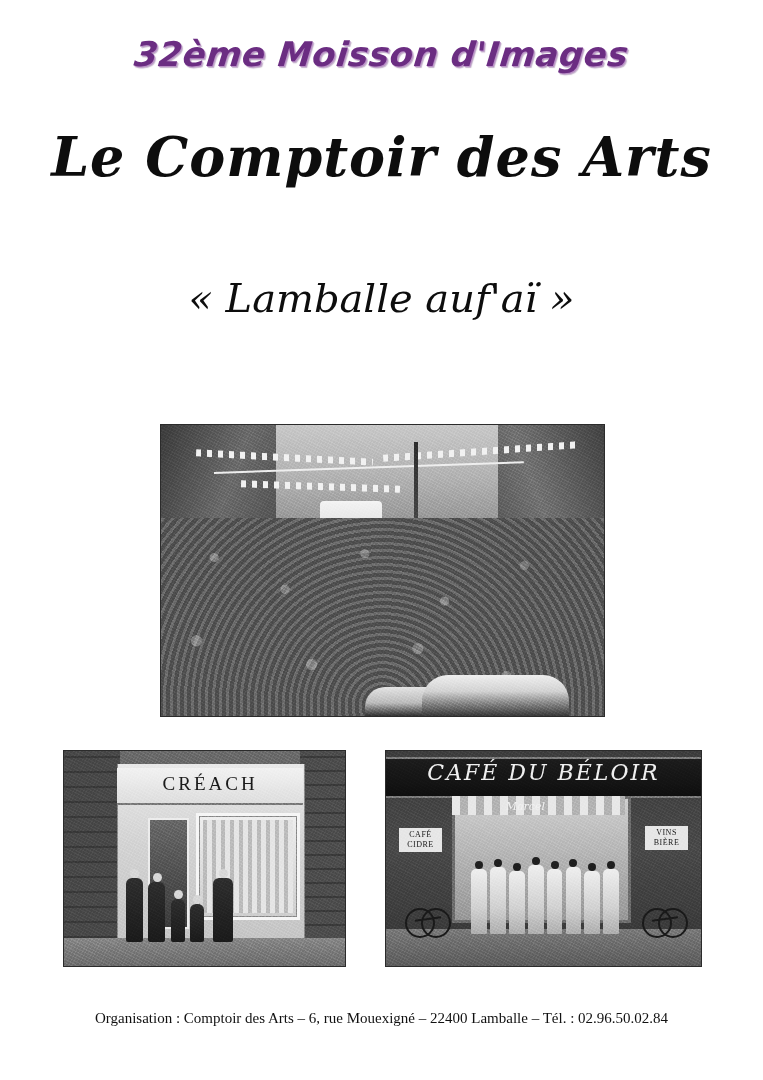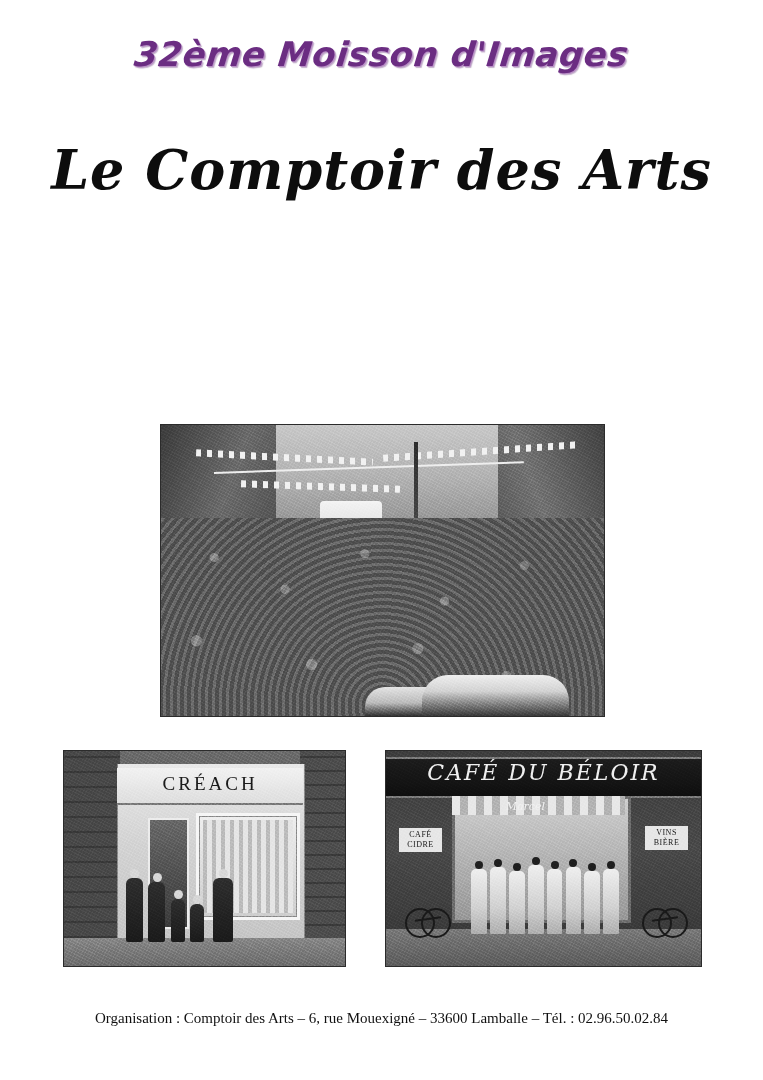--- a/index.html
+++ b/index.html
@@ -35,21 +35,21 @@
     font-weight: bold;
     font-style: italic;
     letter-spacing: 0.5px;
     color: #6b2d82;
     text-shadow: 1px 1px 0 #b98fc6, 2px 2px 1px rgba(90,40,110,0.35);
     transform: skewX(-6deg);
   }
 
   .main-title {
     position: absolute;
-    top: 138px;
+    top: 125px;
     left: 0;
     width: 763px;
     text-align: center;
     font-family: "DejaVu Serif", serif;
     font-size: 54px;
     font-style: italic;
     font-weight: bold;
     color: #0d0d0d;
     letter-spacing: 1px;
   }
@@ -378,20 +378,21 @@
 </head>
 <body>
 
 <div class="poster">
 
   <div class="festival-title">32ème Moisson d'Images</div>
 
   <div class="main-title">Le Comptoir des Arts</div>
 
 
+  <div class="subtitle">« Lamballe auf'aï »</div>
 
   <div class="photo photo-top">
     <div class="crowd-sky"></div>
     <div class="crowd-buildings-left"></div>
     <div class="crowd-buildings-right"></div>
 
     <div class="crowd-flagrow" style="left:8%; top:10%; width:40%; transform: rotate(3deg);"></div>
     <div class="crowd-flagrow" style="left:50%; top:8%; width:44%; transform: rotate(-4deg);"></div>
     <div class="crowd-flagrow" style="left:18%; top:20%; width:36%; transform: rotate(2deg);"></div>
     <div class="crowd-banner" style="left:12%; top:16%; width:70%; transform: rotate(-2deg);"></div>
@@ -485,15 +486,15 @@
       <span class="bar"></span>
     </div>
     <div class="br-bike" style="right:4%;">
       <span class="wheel w1"></span>
       <span class="wheel w2"></span>
       <span class="bar"></span>
     </div>
     <div class="crowd-grain"></div>
   </div>
 
-  <div class="footer">Organisation : Comptoir des Arts – 6, rue Mouexigné – 33600 Lamballe – Tél. : 02.96.50.02.84</div>
+  <div class="footer">Organisation : Comptoir des Arts – 6, rue Mouexigné – 22400 Lamballe – Tél. : 02.96.50.02.84</div>
 
 </div>
 
 </body></html>

